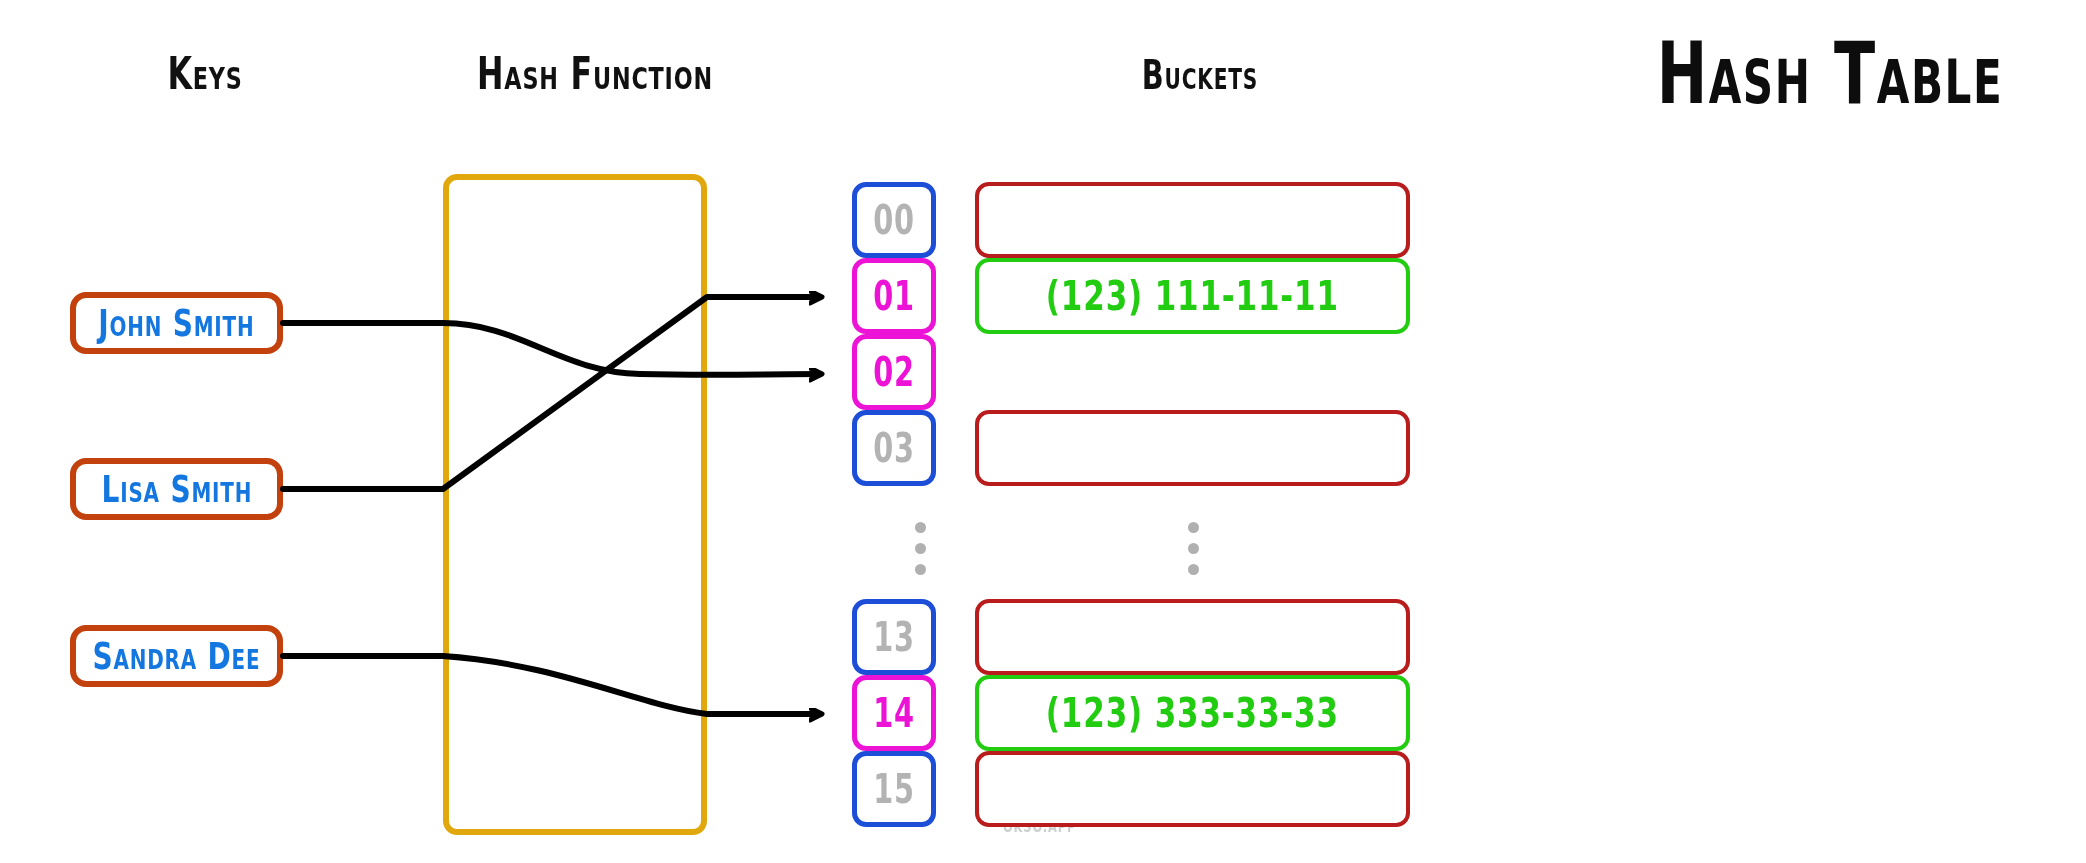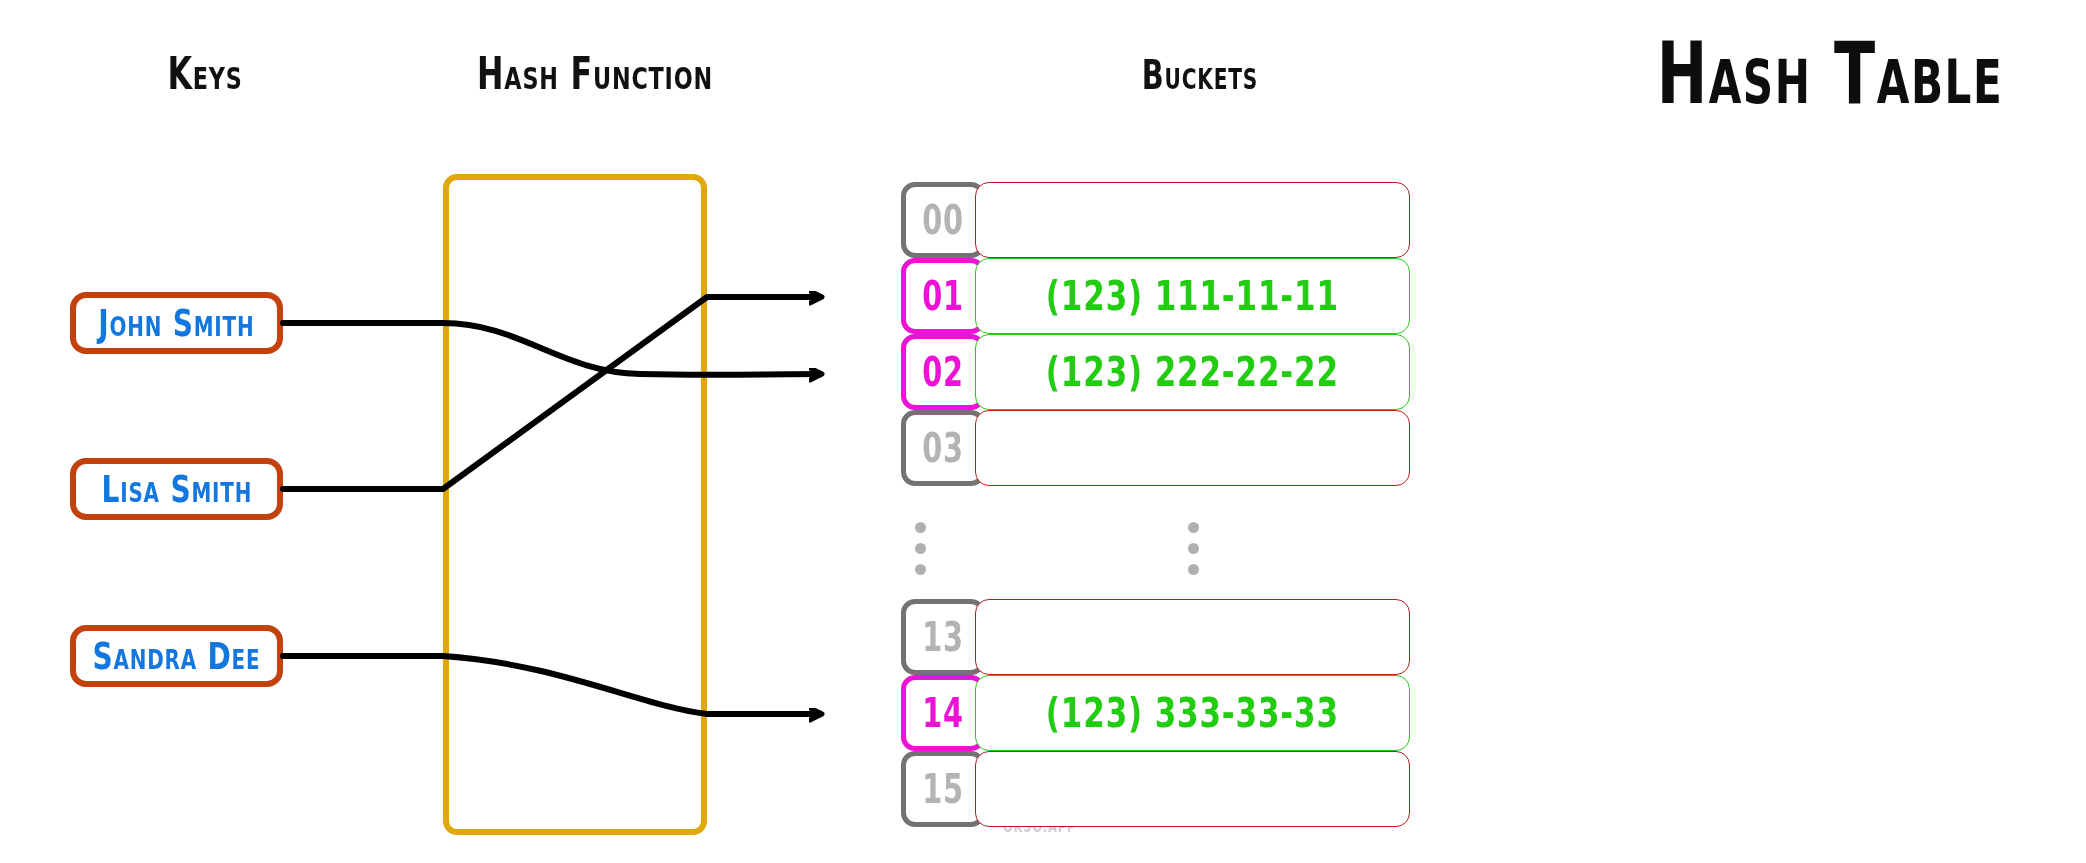--- a/index.html
+++ b/index.html
@@ -58,38 +58,38 @@
   #hash-box{
     position:absolute;left:443px;top:174px;width:264px;height:661px;
     box-sizing:border-box;
     border:6px solid #e0a80d;
     border-radius:14px;
     background:transparent;
   }
 
   
   .idx-box{
-    position:absolute;left:901px;width:84px;height:76px;
-    box-sizing:border-box;
-    border:5px solid #737373;border-radius:14px;background:#fff;
+    position:absolute;left:852px;width:84px;height:76px;
+    box-sizing:border-box;
+    border:5px solid #1d4ed8;border-radius:14px;background:#fff;
     display:flex;align-items:center;justify-content:center;
     z-index:3;
   }
   .idx-box span{
     color:#b3b3b3;font-size:40px;font-weight:700;
     font-family:"DejaVu Sans Condensed","Liberation Sans",sans-serif;
     letter-spacing:1px;transform:scaleX(.80);transform-origin:center;
   }
   .idx-box.hot{border-color:#ec13d6;z-index:4;}
   .idx-box.hot span{color:#ec13d6;}
 
   .val-box{
     position:absolute;left:975px;width:435px;height:76px;
     box-sizing:border-box;
-    border:1px solid #b91c1c;border-radius:14px;background:#fff;
+    border:4px solid #b91c1c;border-radius:14px;background:#fff;
     display:flex;align-items:center;justify-content:center;
     z-index:3;
   }
   .val-box.filled{border-color:#22cc11;z-index:4;}
   .val-box span{
     color:#22cc11;font-size:40px;font-weight:700;
     font-family:"DejaVu Sans Condensed","Liberation Sans",sans-serif;
     letter-spacing:1px;white-space:nowrap;
     transform:scaleX(.86);transform-origin:center;
   }
@@ -160,23 +160,20 @@
   <div class="idx-box" style="top:410px">
     <span>03</span>
     </div>
 
   <div class="val-box" style="top:182px">
     <span></span>
     </div>
   <div class="val-box filled" style="top:258px">
     <span>(123) 111-11-11</span>
     </div>
-  <div class="val-box filled" style="top:334px">
-    <span>(123) 222-22-22</span>
-    </div>
   <div class="val-box" style="top:410px">
     <span></span>
     </div>
 
   <div class="dots" id="dots-idx">
     <i></i>
       <i></i>
       <i></i>
     </div>
   <div class="dots" id="dots-val">

